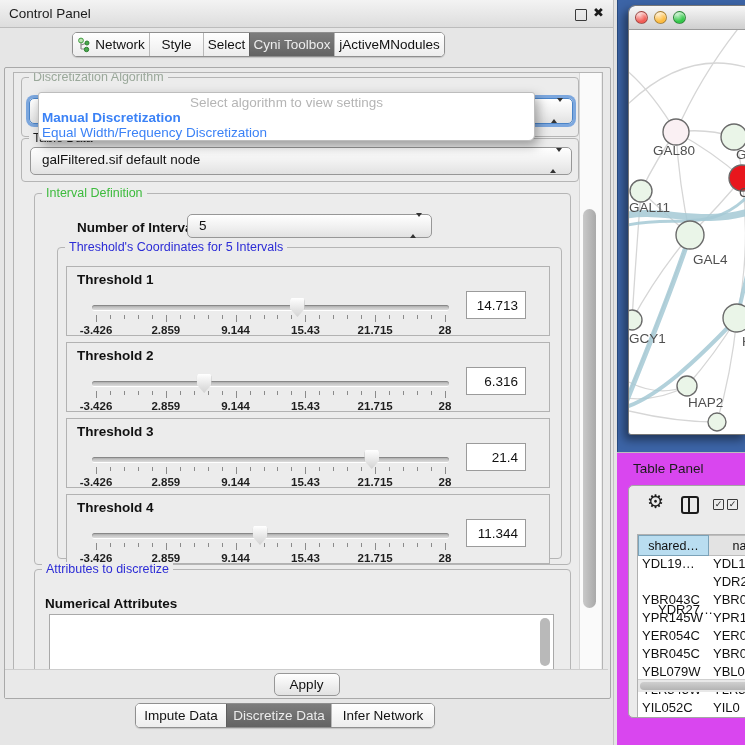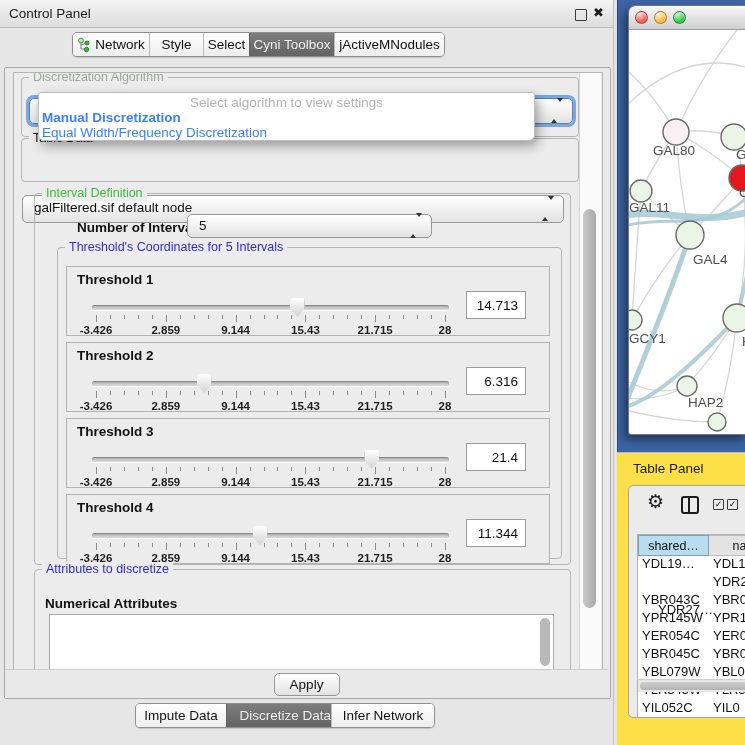--- a/index.html
+++ b/index.html
@@ -80,21 +80,21 @@
   
   .desktop{position:absolute;left:617px;top:0;width:128px;height:452px;background:#3c64a6;border-left:1px solid #274a80;}
   .net-window{position:absolute;left:628px;top:5px;width:118px;height:428px;border:1px solid #777;
               border-radius:7px 0 0 3px;box-shadow:-4px 5px 10px rgba(0,0,0,.45);display:flex;flex-direction:column;overflow:hidden;}
   .net-titlebar{height:23px;background:linear-gradient(#f7f7f7,#cfcfcf);border-bottom:1px solid #9a9a9a;
                 display:flex;align-items:center;border-radius:6px 0 0 0;}
   .tl{width:13px;height:13px;border-radius:50%;margin-left:6px;box-sizing:border-box;border:1px solid rgba(0,0,0,.35);
       box-shadow:inset 0 2px 2px rgba(255,255,255,.55);}
   .net-canvas{flex:1;background:#fff;position:relative;}
   .net-canvas svg{position:absolute;left:0;top:0;}
-  .right-lower{position:absolute;left:617px;top:452px;width:128px;height:293px;background:#fde047;border-top:1px solid #bdbdbd;}
+  .right-lower{position:absolute;left:617px;top:452px;width:128px;height:293px;background:#d946ef;border-top:1px solid #bdbdbd;}
   .tp-title{position:absolute;left:16px;top:8px;font-size:13.5px;color:#1c1c1c;}
   .tp-box{position:absolute;left:11px;top:32px;width:130px;height:233px;border:1px solid #a5a5a5;border-radius:5px;
           background:#ebebeb;box-sizing:border-box;overflow:hidden;}
   .gear{position:absolute;left:18px;top:5px;font-size:19px;color:#1c1c1c;line-height:22px;}
   .split-ico{position:absolute;left:52px;top:10px;width:14px;height:14px;border:2px solid #1c1c1c;border-radius:3px;}
   .split-ico:before{content:"";position:absolute;left:5px;top:0;width:2px;height:14px;background:#1c1c1c;}
   .chk{position:absolute;top:13px;width:9px;height:9px;border:1px solid #3a3a3a;border-radius:1px;
        font-size:9px;line-height:8px;text-align:center;color:#222;}
   .tbl{position:absolute;left:8px;top:48px;width:122px;height:186px;background:#fff;border:1px solid #b0b0b0;box-sizing:border-box;}
   .hc{position:absolute;top:0;height:21px;font-size:12.5px;text-align:center;line-height:21px;box-sizing:border-box;}
@@ -153,21 +153,21 @@
       </div>
 
       <div class="popup">
         <div class="p-placeholder">Select algorithm to view settings</div>
         <div class="p-item b" style="top:17px;">Manual Discretization</div>
         <div class="p-item" style="top:32px;">Equal Width/Frequency Discretization</div>
       </div>
 
       <div class="gbox" style="left:7px;top:65px;width:558px;height:44px;">
         <span class="gtitle">Table Data</span>
-        <div class="combo" style="left:0;top:8px;width:542px;height:28px;margin-top:48px;">
+        <div class="combo" style="left:8px;top:8px;width:542px;height:28px;">
           <span class="ctext">galFiltered.sif default node</span>
           <span class="steppers"><span class="tri-up"></span><span class="tri-dn"></span></span>
         </div>
       </div>
 
       <div class="gbox" style="left:20px;top:120px;width:537px;height:372px;">
         <span class="gtitle green">Interval Definition</span>
         <span class="lbl-bold" style="left:42px;top:26px;">Number of Intervals</span>
         <div class="combo" style="left:152px;top:20px;width:245px;height:24px;">
           <span class="ctext" style="line-height:22px;">5</span>
@@ -363,21 +363,21 @@
 
     <div class="apply-bar">
       <div class="btn">Apply</div>
     </div>
   </div>
 
   <div id="bottom-tabs" class="segbar" style="left:135px;top:703px;">
       <div class="seg" style="width: 90px;">
         <span>Impute Data</span>
       </div>
-      <div class="seg sel" style="width: 105px; justify-content: flex-end;">
+      <div class="seg sel" style="width: 105px;">
         <span>Discretize Data</span>
       </div>
       <div class="seg" style="width: 103px;">
         <span>Infer Network</span>
       </div>
     </div>
 
   <div class="desktop"></div>
 
   <div class="net-window">

